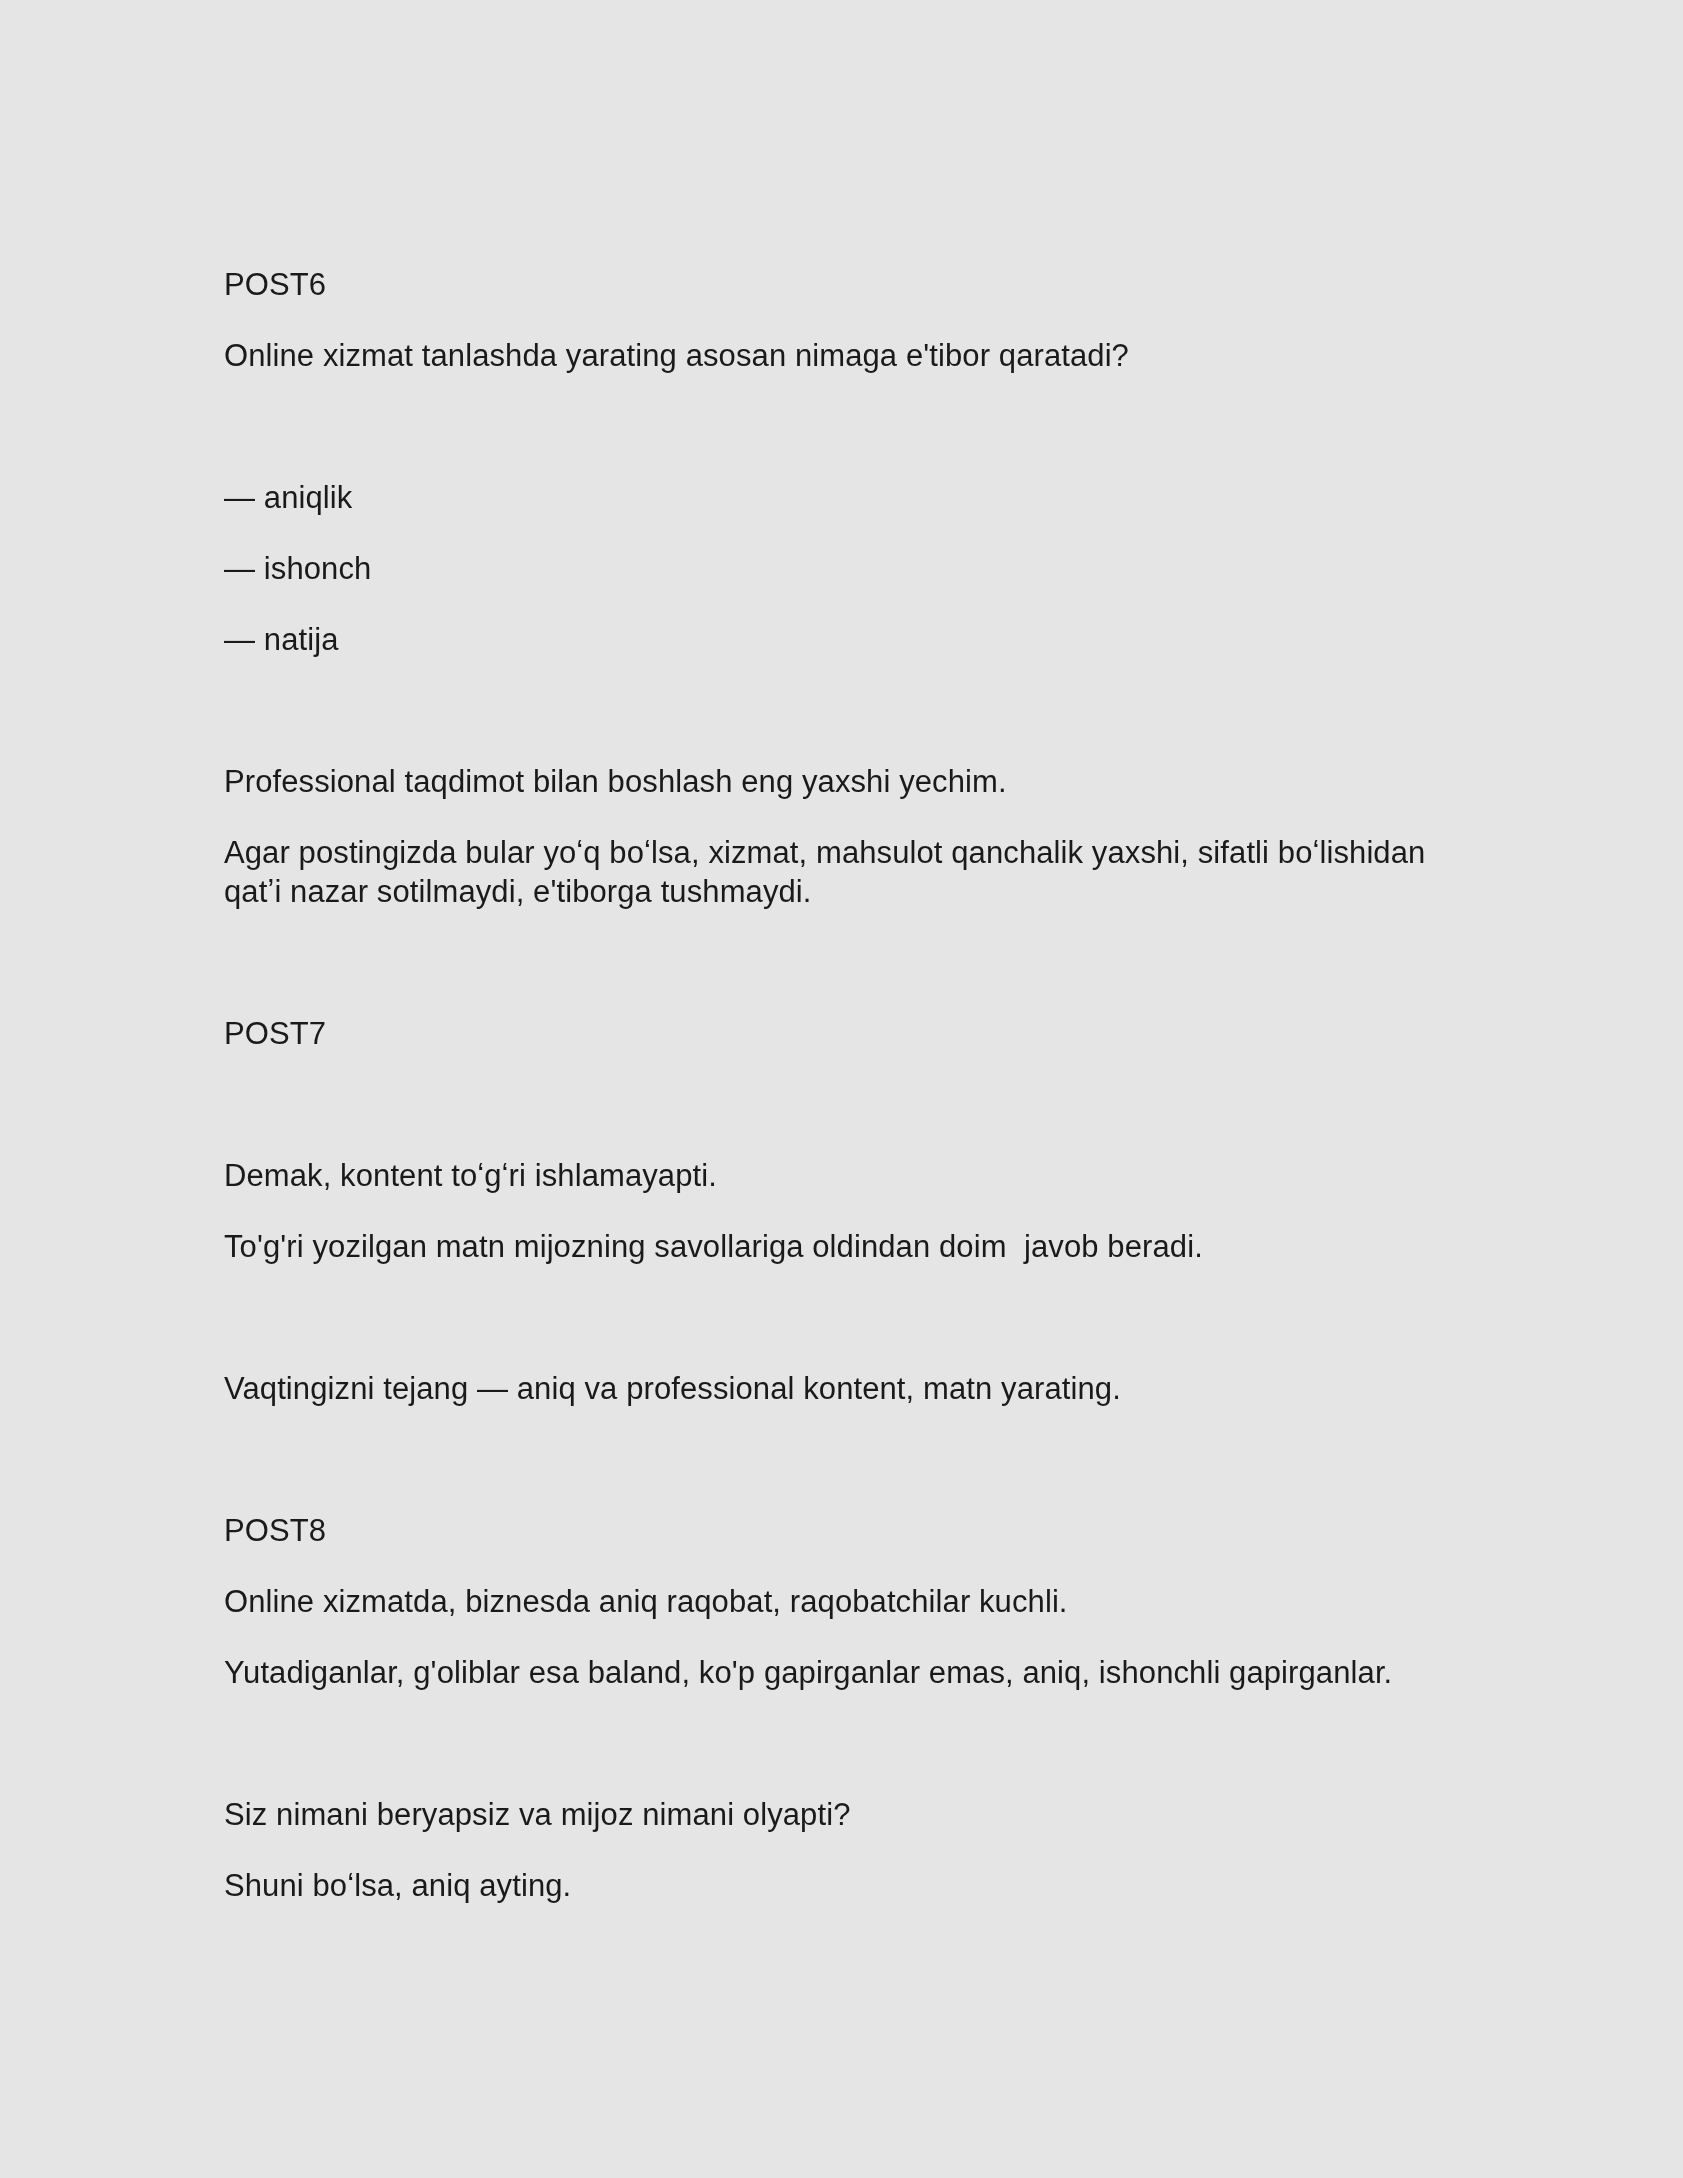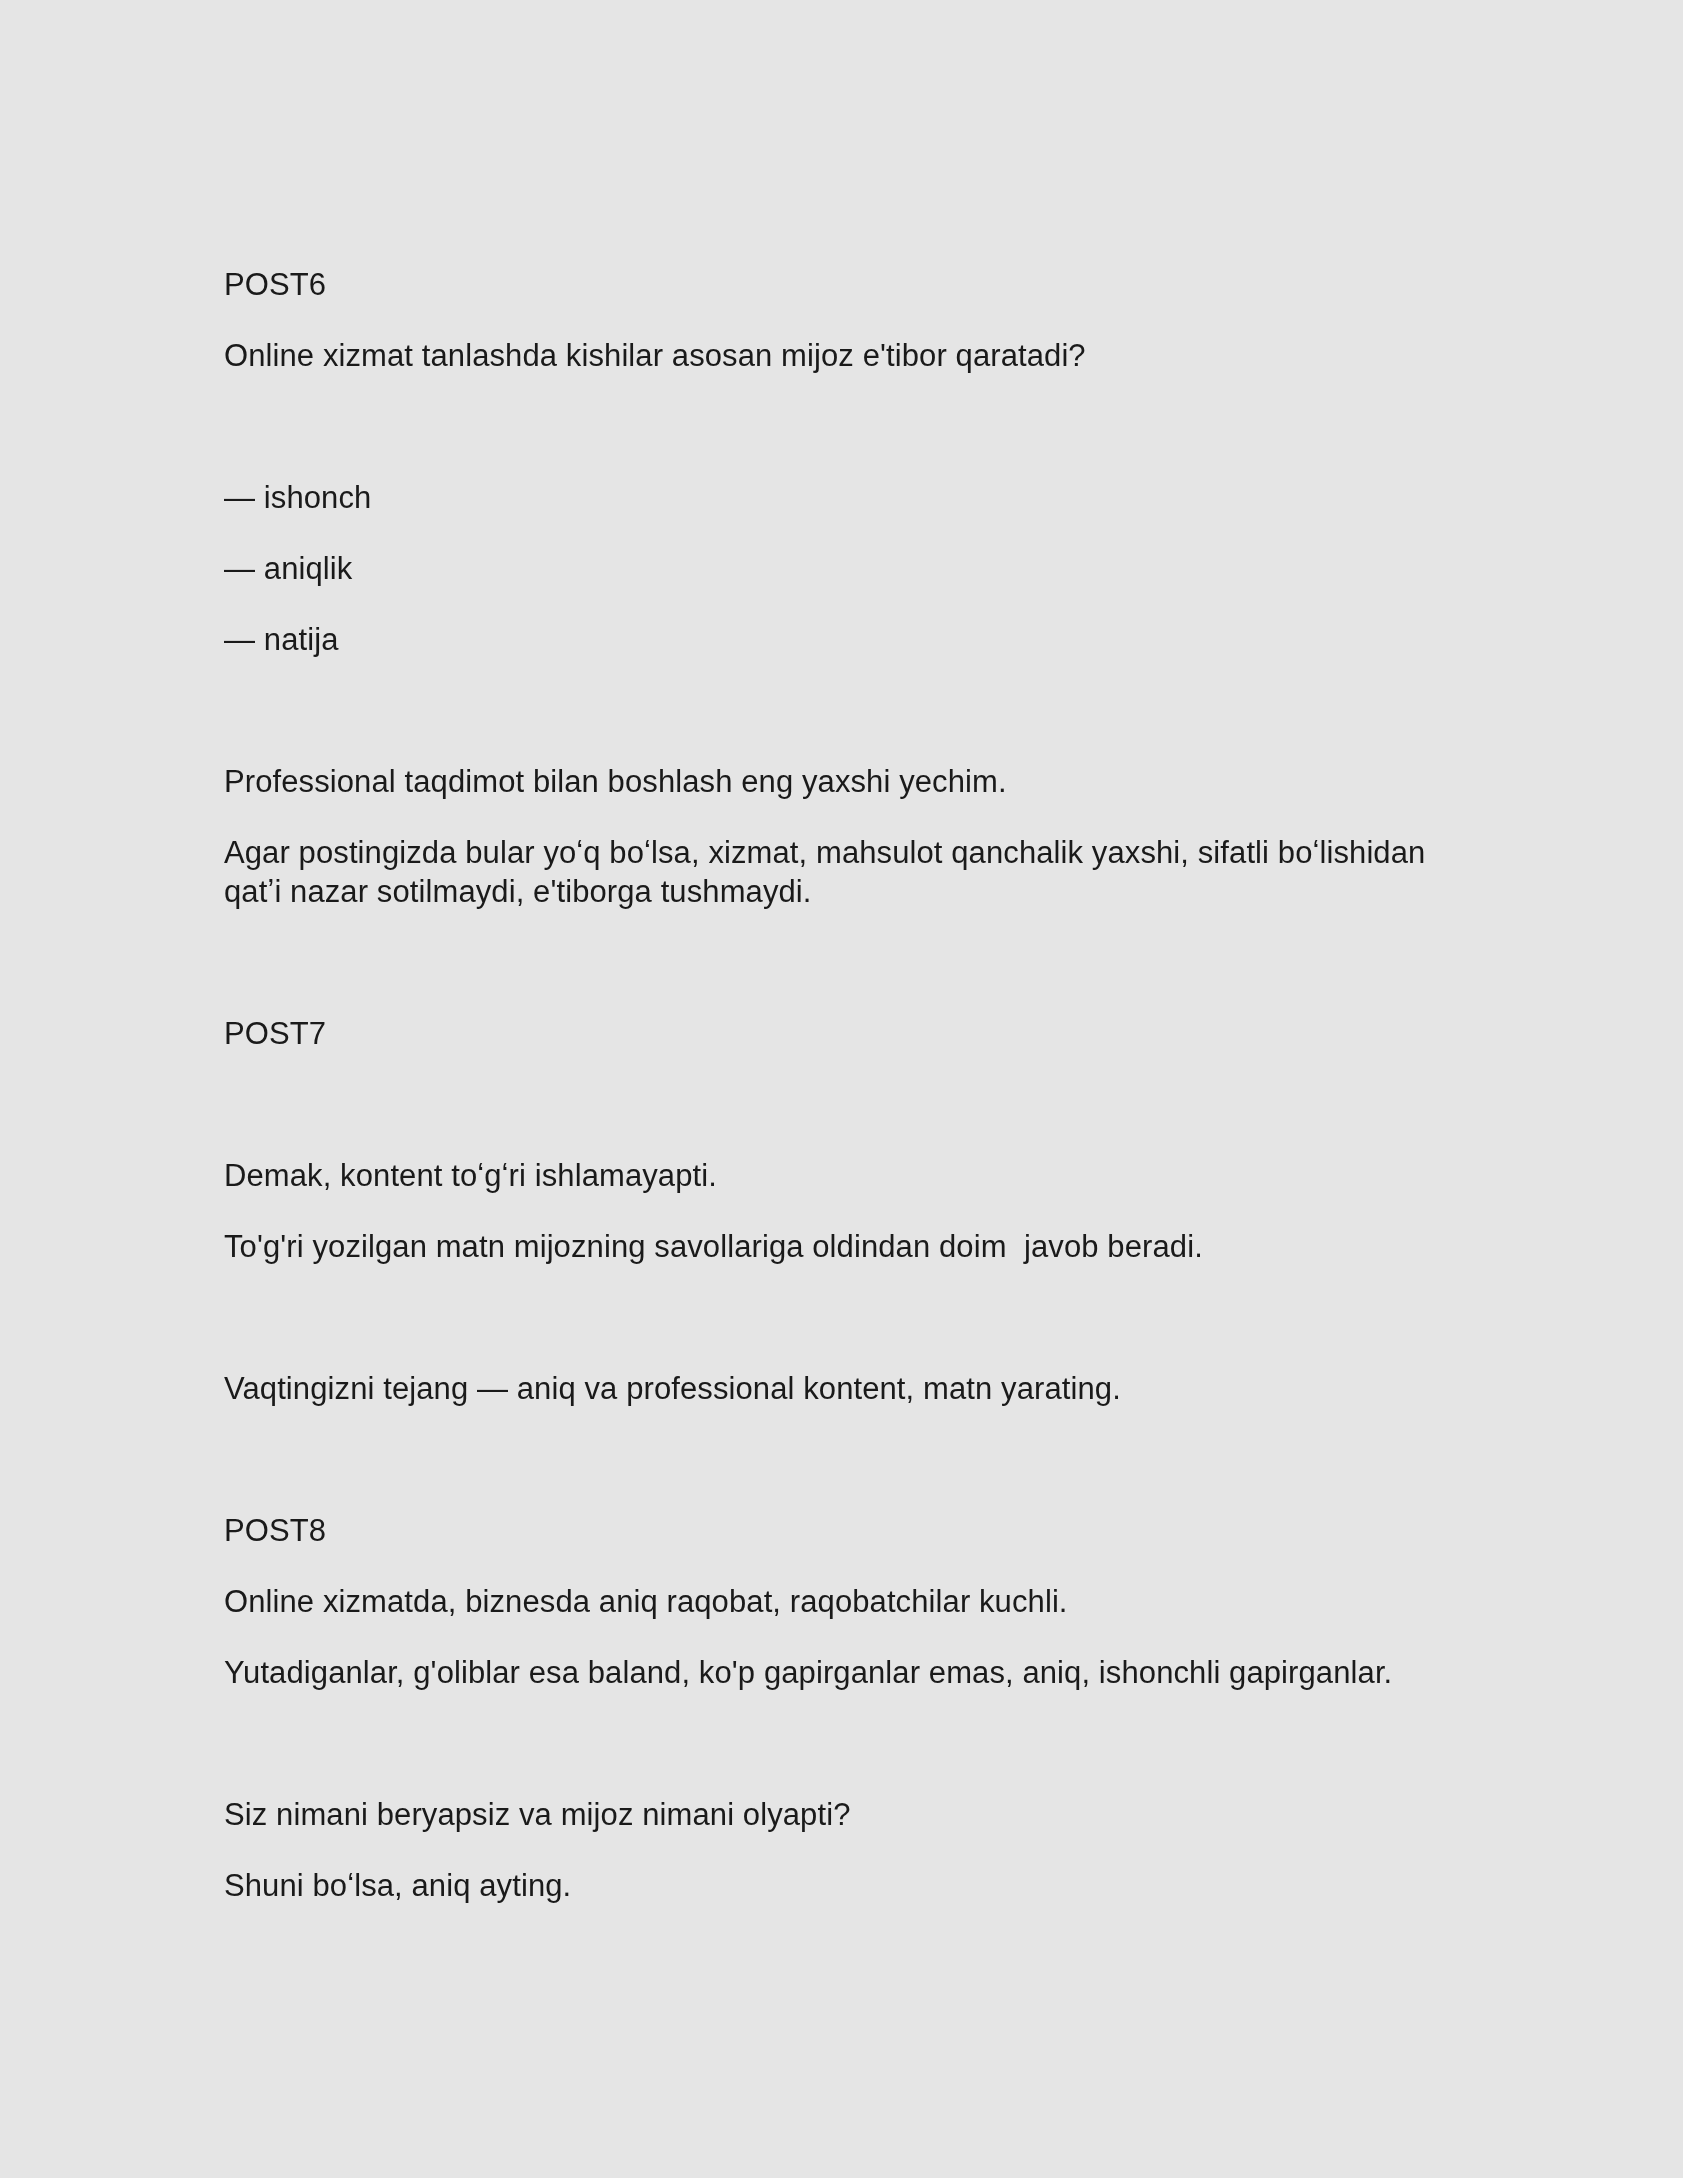--- a/index.html
+++ b/index.html
@@ -36,24 +36,24 @@
   .content p.blank {
     height: 39px;
   }
 </style>
 </head>
 <body>
 
 <div class="page" style="background: #e5e5e5; padding-left: 26px;">
   <div class="content" style="color: rgb(26, 26, 26);">
       <p>POST6</p>
-      <p>Online xizmat tanlashda kishilar asosan mijoz e'tibor qaratadi?</p>
+      <p>Online xizmat tanlashda yarating asosan nimaga e'tibor qaratadi?</p>
       <p class="blank"></p>
+      <p>— aniqlik</p>
       <p>— ishonch</p>
-      <p>— aniqlik</p>
       <p>— natija</p>
       <p class="blank"></p>
       <p>Professional taqdimot bilan boshlash eng yaxshi yechim.</p>
       <p>Agar postingizda bular yoʻq boʻlsa, xizmat, mahsulot qanchalik yaxshi, sifatli boʻlishidan qatʼi nazar sotilmaydi, e'tiborga tushmaydi.</p>
       <p class="blank"></p>
       <p>POST7</p>
       <p class="blank"></p>
       <p>Demak, kontent toʻgʻri ishlamayapti.</p>
       <p>To'g'ri yozilgan matn mijozning savollariga oldindan doim  javob beradi.</p>
       <p class="blank"></p>

